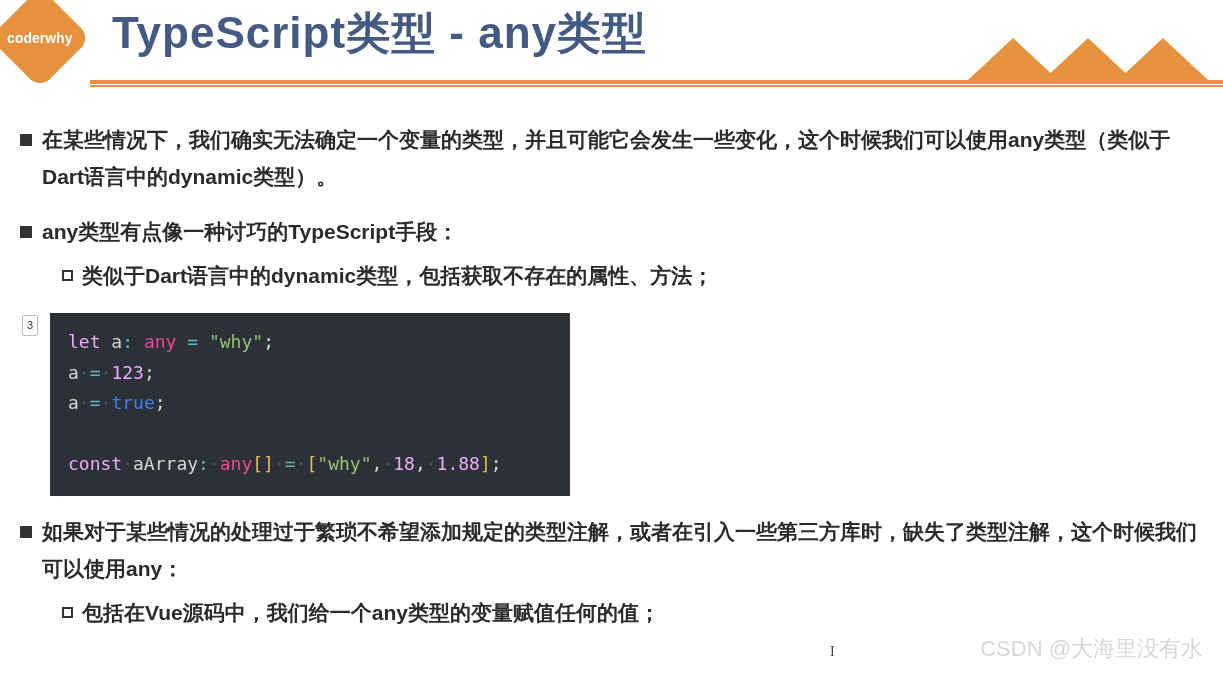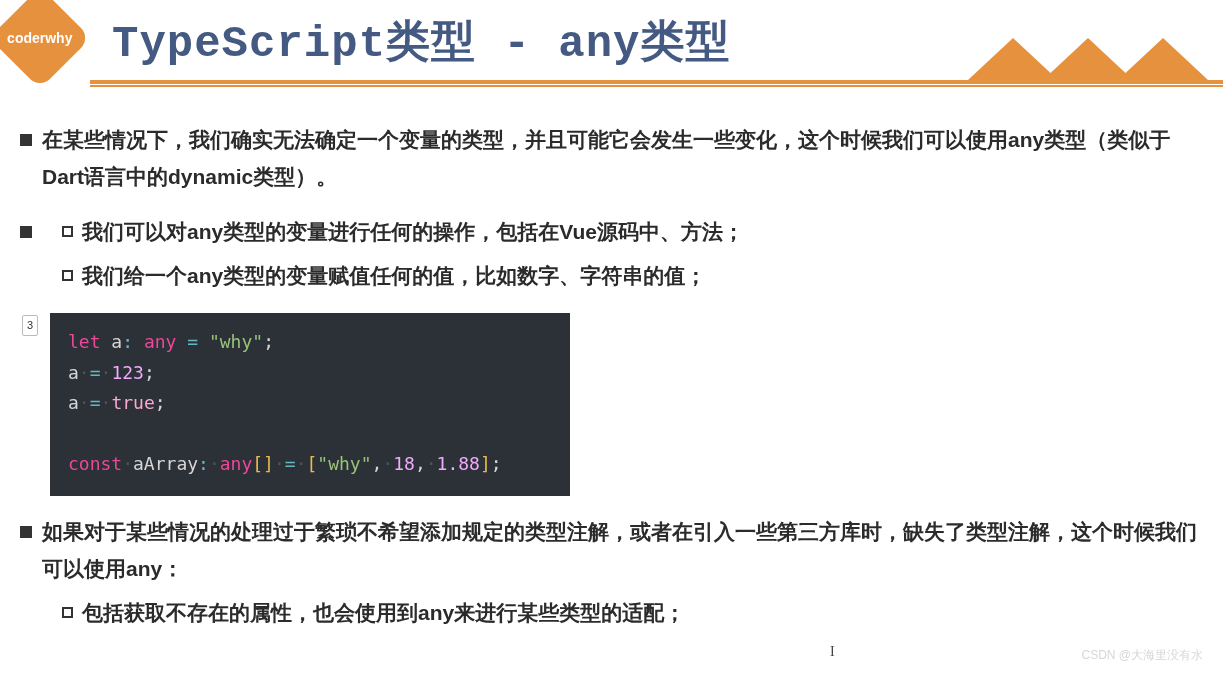--- a/index.html
+++ b/index.html
@@ -34,22 +34,21 @@
   .logo span {
     transform: rotate(-45deg);
     color: #fff;
     font-size: 14px;
     font-weight: bold;
   }
   .title-wrap {
     margin-left: 112px;
     flex: 1;
     position: relative;
-    padding-top: 12px;
-    font-family: Liberation Mono, monospace;
+    padding-top: 4px;
   }
   .title {
     font-size: 44px;
     font-weight: 700;
     color: #455a82;
     letter-spacing: 1px;
   }
   .underline {
     position: absolute;
     left: 90px;
@@ -148,35 +147,35 @@
     margin-left: 30px;
     width: 520px;
     background: #2c3037;
     padding: 14px 18px 16px 18px;
     font-family: "Consolas", monospace;
     font-size: 18px;
     line-height: 1.7;
     white-space: pre;
     color: #d6d6d6;
   }
-  .tk-kw   { color: #ec4899; }   
+  .tk-kw   { color: #f0abfc; }   
   .tk-var  { color: #d6d6d6; }
   .tk-type { color: #ec4899; }   
   .tk-op   { color: #67b7c3; }   
   .tk-str  { color: #98c379; }   
   .tk-num  { color: #f0abfc; }   
-  .tk-bool { color: #f9a8d4; }
+  .tk-bool { color: #3b82f6; }
   .tk-pun  { color: #d6d6d6; }
   .tk-br   { color: #e7bb4f; }
   .dot { color: #4a535f; }
   .watermark {
     position: absolute;
     bottom: 10px;
     right: 20px;
-    font-size: 12px;
+    font-size: 22px;
     color: #d7d7d7;
     font-family: Arial, sans-serif;
   }
   .cursor-caret {
     position: absolute;
     bottom: 14px;
     left: 830px;
     font-size: 14px;
     color: #444;
     font-family: serif;
@@ -202,46 +201,44 @@
   <div class="bar1"></div>
     <div class="bar2"></div>
 </div>
 
 <div class="content">
   <ul class="b1">
     <li>
       <span>在某些情况下，我们确实无法确定一个变量的类型，并且可能它会发生一些变化，这个时候我们可以使用any类型（类似于Dart语言中的dynamic类型）。</span>
     </li>
     <li>
+      <span>any类型有点像一种讨巧的TypeScript手段：</span>
       <ul class="b2">
         <li>
-          <span>我们可以对any类型的变量进行任何的操作，包括在Vue源码中、方法；</span>
-        </li>
-        <li>
-          <span>我们给一个any类型的变量赋值任何的值，比如数字、字符串的值；</span>
+          <span>类似于Dart语言中的dynamic类型，包括获取不存在的属性、方法；</span>
         </li>
       </ul>
     </li>
   </ul>
 
   <div class="code-block-wrap">
     <span class="linebadge">3</span>
     <div class="code-block"><span class="tk-kw">let</span> <span class="tk-var">a</span><span class="tk-op">:</span> <span class="tk-type">any</span> <span class="tk-op">=</span> <span class="tk-str">"why"</span><span class="tk-pun">;</span>
 <span class="tk-var">a</span><span class="dot">·</span><span class="tk-op">=</span><span class="dot">·</span><span class="tk-num">123</span><span class="tk-pun">;</span>
 <span class="tk-var">a</span><span class="dot">·</span><span class="tk-op">=</span><span class="dot">·</span><span class="tk-bool">true</span><span class="tk-pun">;</span>
 
 <span class="tk-kw">const</span><span class="dot">·</span><span class="tk-var">aArray</span><span class="tk-op">:</span><span class="dot">·</span><span class="tk-type">any</span><span class="tk-br">[]</span><span class="dot">·</span><span class="tk-op">=</span><span class="dot">·</span><span class="tk-br">[</span><span class="tk-str">"why"</span><span class="tk-pun">,</span><span class="dot">·</span><span class="tk-num">18</span><span class="tk-pun">,</span><span class="dot">·</span><span class="tk-num">1.88</span><span class="tk-br">]</span><span class="tk-pun">;</span></div>
   </div>
 
   <ul class="b1">
     <li>
       <span>如果对于某些情况的处理过于繁琐不希望添加规定的类型注解，或者在引入一些第三方库时，缺失了类型注解，这个时候我们可以使用any：</span>
       <ul class="b2">
         <li>
-          <span>包括获取不存在的属性，也会使用到any来进行某些类型的适配；</span>
+          <span>包括在Vue源码中，我们给一个any类型的变量赋值任何的值；</span>
         </li>
       </ul>
     </li>
   </ul>
 </div>
 
 <div class="cursor-caret">I</div>
 <div class="watermark">CSDN @大海里没有水</div>
 
 </body></html>

